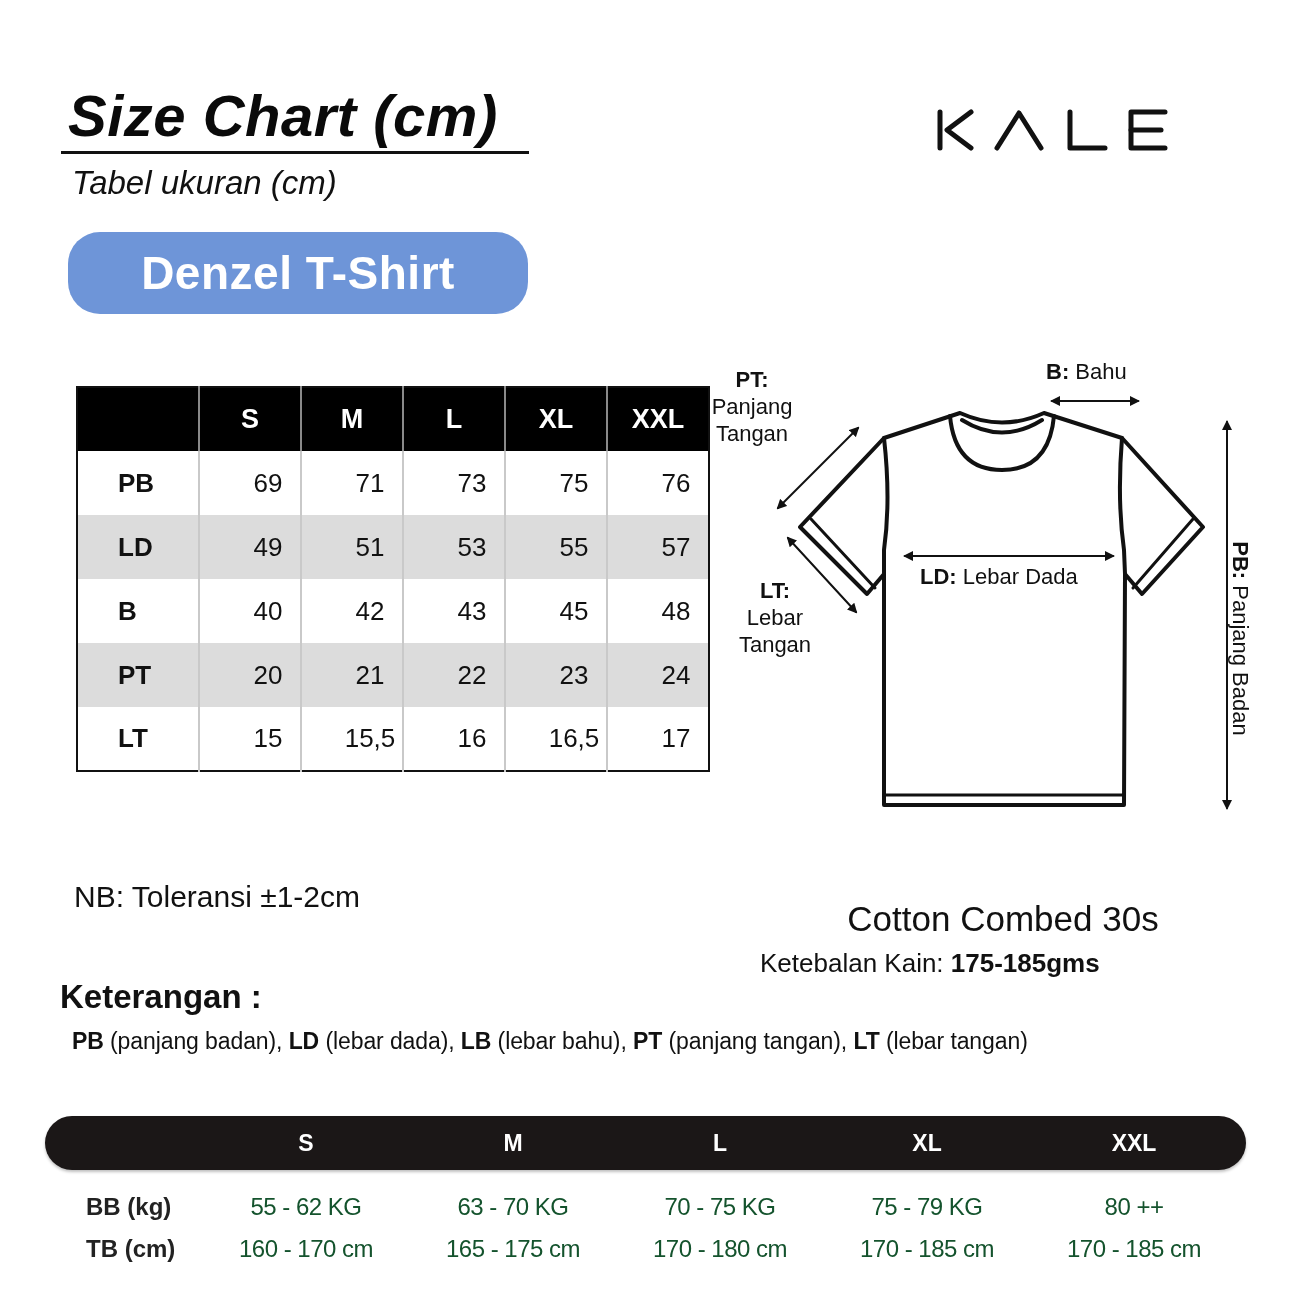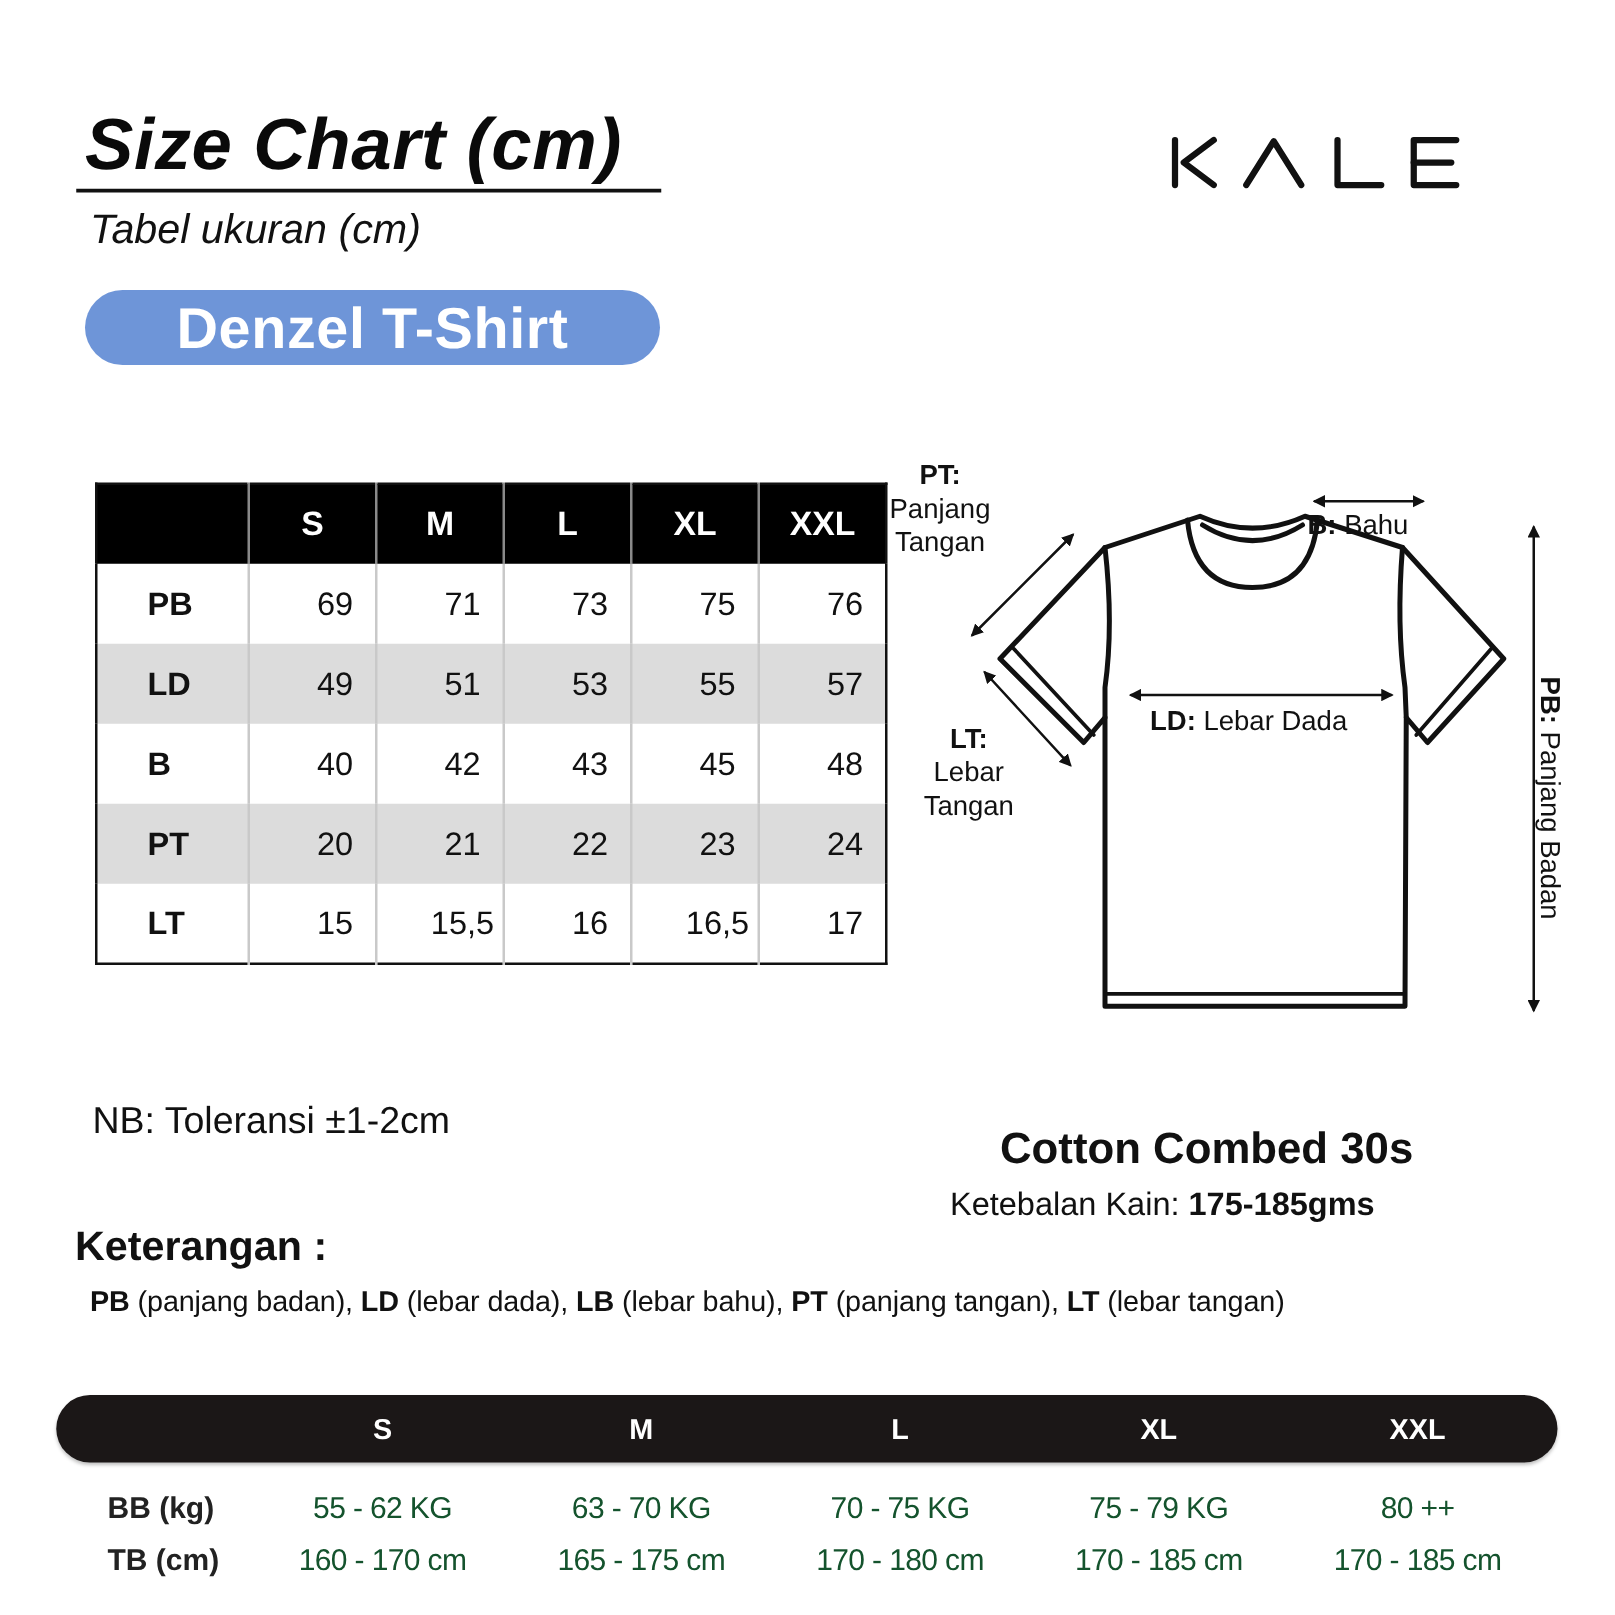--- a/index.html
+++ b/index.html
@@ -5,21 +5,21 @@
   * { margin: 0; padding: 0; box-sizing: border-box; }
   html, body { width: 1292px; height: 1292px; background: #ffffff; overflow: hidden; }
   body { position: relative; font-family: "Liberation Sans", "DejaVu Sans", sans-serif; color: #111; }
 
   .abs { position: absolute; }
 
   
   .title { left: 68px; top: 82px; font-size: 58px; font-weight: 700; font-style: italic; letter-spacing: 0.5px; color: #0a0a0a; white-space: nowrap; }
   .title-rule { left: 61px; top: 151px; width: 468px; height: 3px; background: #111; }
   .subtitle { left: 72px; top: 164px; font-size: 33px; font-weight: 400; color: #111; white-space: nowrap; font-style: italic; }
-  .pill { left: 68px; top: 232px; width: 460px; height: 60px; border-radius: 32px; background: #6e95d8; color: #fff; font-size: 46px; font-weight: 700; display: flex; align-items: center; justify-content: center; letter-spacing: 0.5px; }
+  .pill { left: 68px; top: 232px; width: 460px; height: 82px; border-radius: 32px; background: #6e95d8; color: #fff; font-size: 46px; font-weight: 700; display: flex; align-items: center; justify-content: center; letter-spacing: 0.5px; }
 
   
   .logo { left: 935px; top: 108px; width: 235px; height: 44px; }
 
   
   .size-table { left: 76px; top: 386px; width: 632px; border: 2px solid #111; border-collapse: collapse; table-layout: fixed; }
   .size-table th, .size-table td { text-align: center; vertical-align: middle; border-left: 2px solid #c9c9c9; }
   .size-table th:first-child, .size-table td:first-child { border-left: none; }
   .size-table thead tr { background: #000; height: 64px; }
   .size-table th { color: #fff; font-size: 27px; font-weight: 700; border-left: 2px solid #8a8a8a; }
@@ -28,27 +28,27 @@
   .size-table td { font-size: 26px; color: #111; padding-left: 36px; }
   .size-table td.rowhead { font-weight: 700; font-size: 26px; text-align: left; padding-left: 40px; }
   .col0 { width: 122px; } .colx { width: 102px; }
 
   
   .diagram { left: 715px; top: 355px; width: 560px; height: 470px; }
   .dlabel { font-size: 22px; color: #111; text-align: center; line-height: 27px; }
   .dlabel b { font-weight: 700; }
   .pt-label { left: 702px; top: 366px; width: 100px; }
   .lt-label { left: 722px; top: 577px; width: 106px; }
-  .b-label { left: 1046px; top: 358px; white-space: nowrap; margin-top: 48px; }
+  .b-label { left: 1046px; top: 358px; white-space: nowrap; }
   .ld-label { left: 920px; top: 563px; white-space: nowrap; }
   .pb-label { left: 1110px; top: 625px; width: 260px; transform: rotate(90deg); transform-origin: center center; white-space: nowrap; }
 
   
   .nb { left: 74px; top: 880px; font-size: 30px; color: #111; white-space: nowrap; }
-  .fabric-title { left: 800px; top: 899px; width: 440px; text-align: left; font-size: 35px; font-weight: 700; padding-right: 34px; white-space: nowrap; }
+  .fabric-title { left: 800px; top: 899px; width: 440px; text-align: center; font-size: 35px; font-weight: 400; padding-right: 34px; white-space: nowrap; }
   .fabric-sub { left: 760px; top: 948px; width: 460px; text-align: left; font-size: 26px; white-space: nowrap; }
   .fabric-sub b { font-weight: 700; }
   .ket-title { left: 60px; top: 978px; font-size: 33px; font-weight: 700; white-space: nowrap; }
   .ket-text { left: 72px; top: 1028px; font-size: 23px; white-space: nowrap; letter-spacing: -0.1px; }
   .ket-text b { font-weight: 700; }
 
   
   .fit-header { left: 45px; top: 1116px; width: 1201px; height: 54px; background: #1b1717; border-radius: 27px; box-shadow: 0 2px 3px rgba(0,0,0,0.25); }
   .fit-header span { position: absolute; top: 0; height: 54px; line-height: 54px; color: #fff; font-size: 23px; font-weight: 700; transform: translateX(-50%); }
   .fit-row { left: 0; width: 1044px; height: 40px; }

